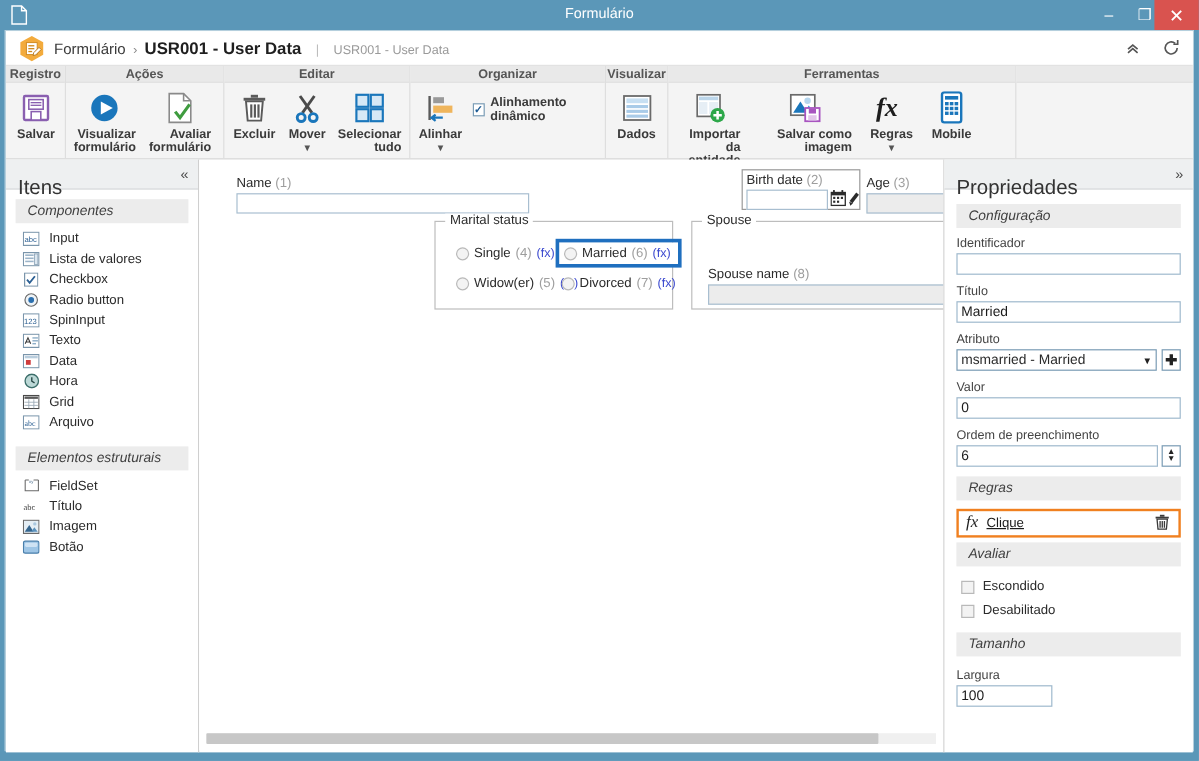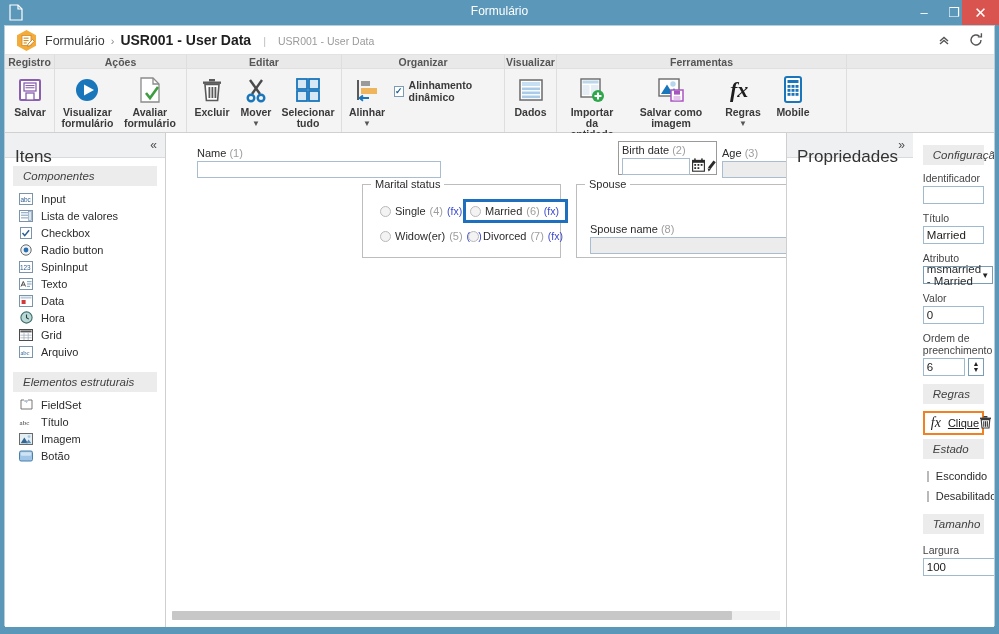--- a/index.html
+++ b/index.html
@@ -81,21 +81,21 @@
     font-size:10.5px; color:#555; background:#e9e9e9;
     border-bottom:1px solid #e0e0e0;
   }
   .gbody { flex:1; display:flex; align-items:flex-start; padding:4px 4px 0 4px; gap:2px;}
   .rbtn {
     width:auto; min-width:42px; padding:2px 6px;
     display:flex; flex-direction:column; align-items:center; gap:2px;
     cursor:default;
   }
   .rbtn .ico { height:30px; display:flex; align-items:center; justify-content:center; }
-  .rbtn .lbl { font-size:10.5px; color:#3a3a3a; text-align:center; line-height:11px; max-width:78px;}
+  .rbtn .lbl { font-size:10.5px; color:#3a3a3a; text-align:right; line-height:11px; max-width:78px;}
   .caret { font-size:8px; color:#555; line-height:7px; }
   .chk-row { display:flex; align-items:center; gap:5px; padding:6px 6px 0 4px;}
   .chk-box {
     width:11px; height:11px; border:1px solid #7a9cb5; background:#fff;
     display:flex; align-items:center; justify-content:center;
     font-size:9px; color:#1c5a93;
   }
   .chk-lbl { font-size:10.5px; color:#3a3a3a;}
 
   
@@ -154,21 +154,21 @@
   .radio-item { display:flex; align-items:center; gap:4px; font-size:11px; }
   .radio-dot {
     width:11px; height:11px; border-radius:50%;
     border:1px solid #b9b9b9; background:#f3f3f3;
   }
   .selected-outline { outline:3px solid #1f6fbf; }
 
   
   #right-panel {
     width:208px; background:#ffffff; border-left:1px solid #cfcfcf;
-    display:flex; flex-direction:row;
+    display:flex; flex-direction:column;
   }
   #right-body { padding:8px 10px 0 10px; flex:1; overflow:hidden;}
   .prop-sect {
     background:#ececec; height:20px; display:flex; align-items:center;
     padding-left:10px; font-style:italic; font-size:11.5px; color:#3f3f3f;
     margin-bottom:7px; margin-top:4px;
   }
   .plabel { font-size:10.5px; color:#444; margin-bottom:2px;}
   .pinput {
     width:100%; height:18px; border:1px solid #9fb9cd; background:#fff;
@@ -777,21 +777,21 @@
                 <rect x="1" y="2.6" width="11" height="1.5" fill="#3a3a3a"></rect>
                 <rect x="4.6" y="1" width="3.8" height="1.6" fill="#3a3a3a"></rect>
                 <path d="M2.2 4.6 h8.6 l-0.8 8.4 h-7 z" fill="#ffffff" stroke="#3a3a3a" stroke-width="1.1"></path>
                 <rect x="4.2" y="6.2" width="1.1" height="5.6" fill="#3a3a3a"></rect>
                 <rect x="6" y="6.2" width="1.1" height="5.6" fill="#3a3a3a"></rect>
                 <rect x="7.8" y="6.2" width="1.1" height="5.6" fill="#3a3a3a"></rect>
               </svg>
             </span>
           </div>
 
-          <div class="prop-sect">Estado</div>
+          <div class="prop-sect">Avaliar</div>
 
           <div class="state-row">
             <span class="state-box"></span>
             <span class="state-lbl">Escondido</span>
           </div>
           <div class="state-row">
             <span class="state-box"></span>
             <span class="state-lbl">Desabilitado</span>
           </div>
 

